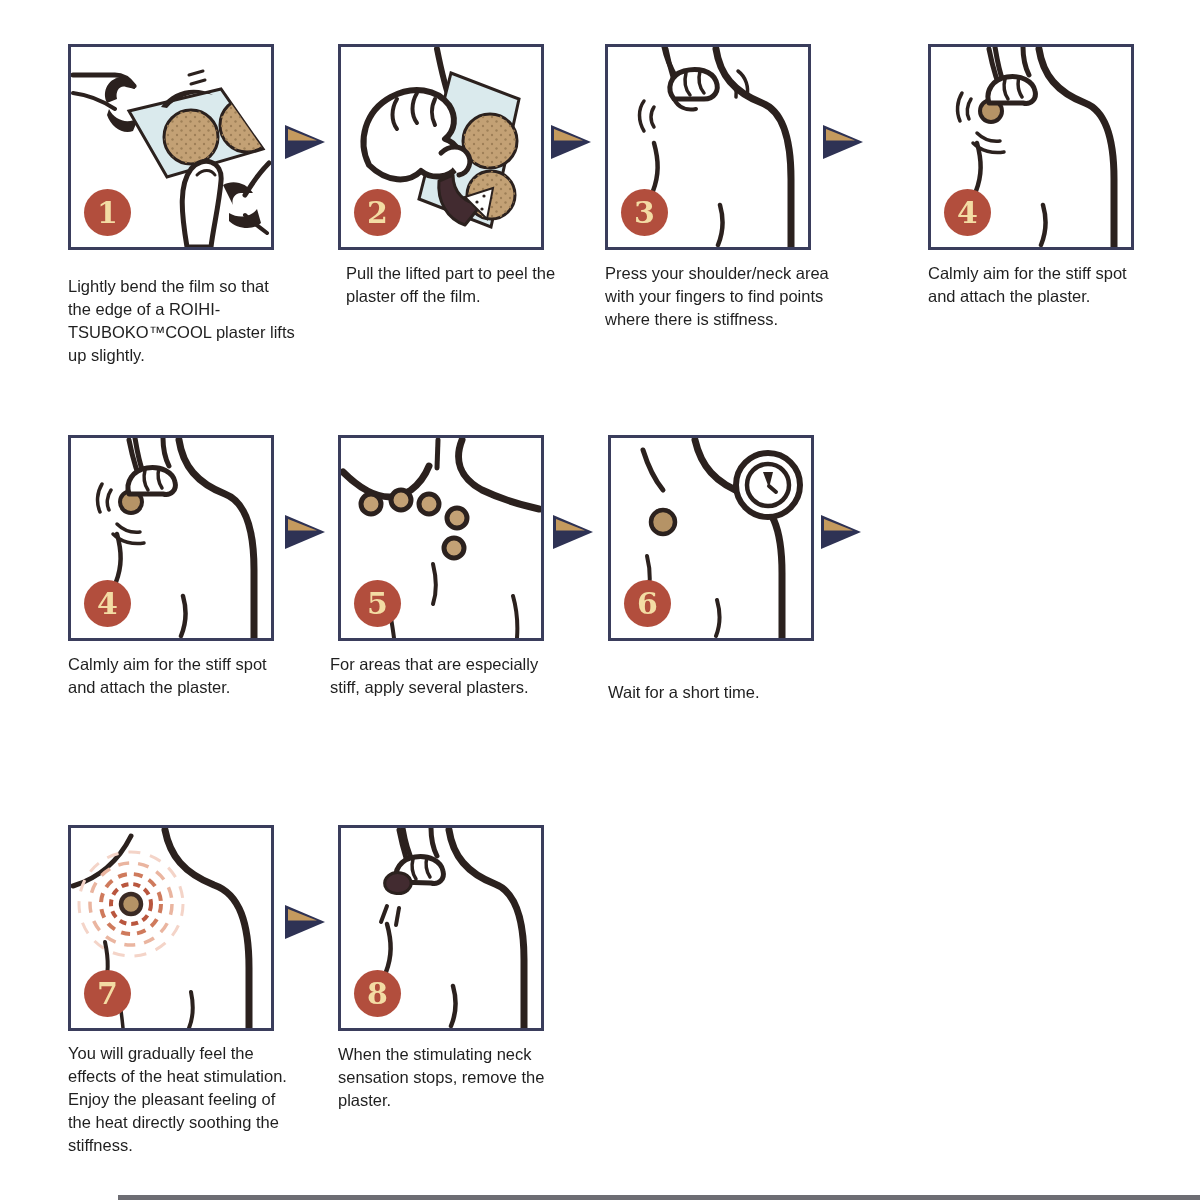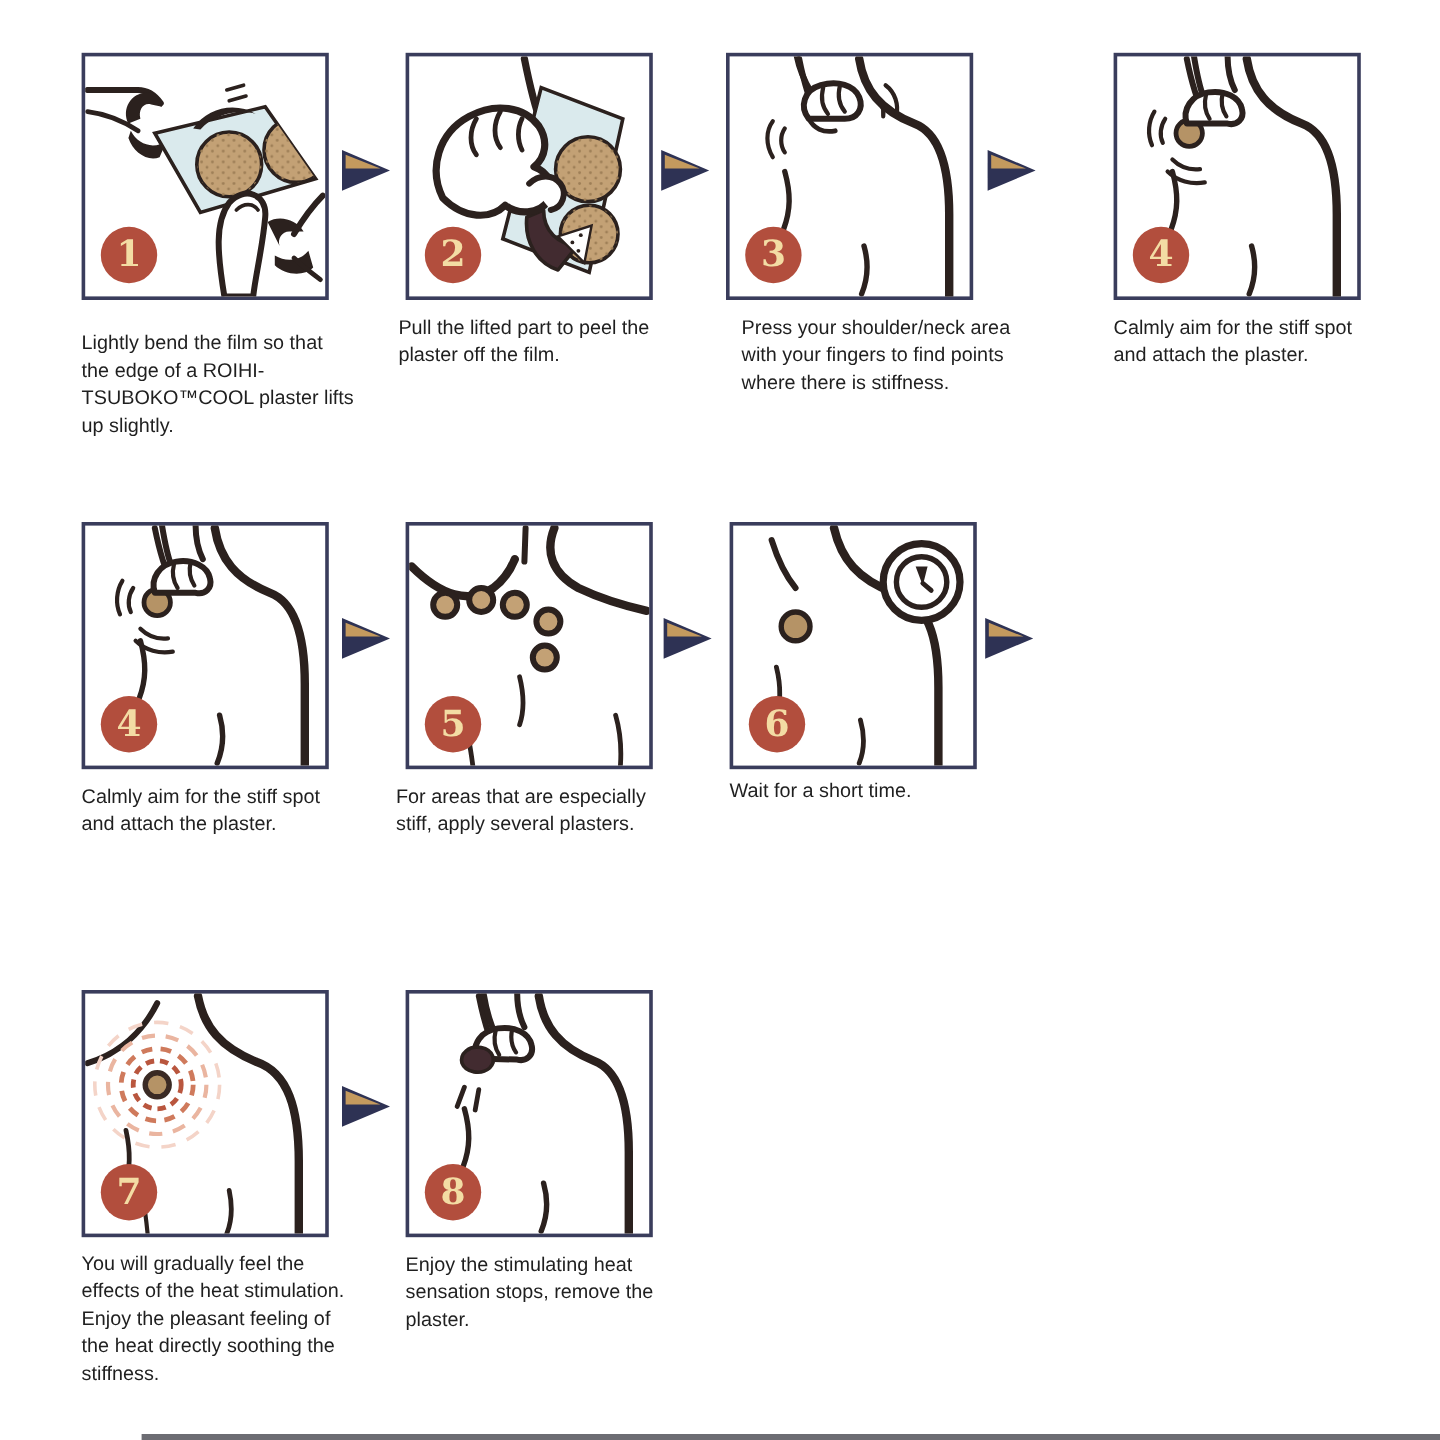--- a/index.html
+++ b/index.html
@@ -106,21 +106,21 @@
       <path d="M56,52 C50,62 50,74 56,82" fill="none" stroke="#2b211e" stroke-width="4" stroke-linecap="round"></path>
       <path d="M76,46 C70,56 70,68 76,76" fill="none" stroke="#2b211e" stroke-width="4" stroke-linecap="round"></path>
       <path d="M94,52 C90,60 90,70 94,78" fill="none" stroke="#2b211e" stroke-width="4" stroke-linecap="round"></path>
       <path d="M100,106 C108,98 120,98 126,106 C132,114 128,126 118,128" fill="#ffffff" stroke="#2b211e" stroke-width="5" stroke-linecap="round"></path>
     </svg>
         </div>
       <div class="badge">
         <span>2</span>
       </div>
     </div>
-    <p class="caption" style="left: 332px; top: 262px; width: 218px;">Pull the lifted part to peel the plaster off the film.</p>
+    <p class="caption" style="left: 346px; top: 262px; width: 218px;">Pull the lifted part to peel the plaster off the film.</p>
   </div>
 
   <div class="step">
     <div class="panel" style="left: 605px; top: 44px;">
       <div class="illo">
           <svg viewBox="0 0 200 200">
       <path d="M108,2 C112,28 126,45 154,56 C175,64 183,92 183,132 L183,200" fill="none" stroke="#2b211e" stroke-width="7" stroke-linecap="round"></path>
             <path d="M58,2 C62,22 66,36 73,50" fill="none" stroke="#2b211e" stroke-width="5" stroke-linecap="round"></path>
             <path d="M46,96 C51,114 51,128 45,144" fill="none" stroke="#2b211e" stroke-width="4.5" stroke-linecap="round"></path>
             <path d="M112,158 C116,172 115,186 110,198" fill="none" stroke="#2b211e" stroke-width="4.5" stroke-linecap="round"></path>
@@ -132,21 +132,21 @@
       <path d="M46,60 C42,66 42,74 46,80" fill="none" stroke="#2b211e" stroke-width="3.5" stroke-linecap="round"></path>
       <path d="M36,54 C30,62 30,74 36,84" fill="none" stroke="#2b211e" stroke-width="3.5" stroke-linecap="round"></path>
       <path d="M120,32 C126,36 129,43 128,50" fill="none" stroke="#2b211e" stroke-width="3.5" stroke-linecap="round"></path>
       <path d="M130,24 C138,30 141,40 139,50" fill="none" stroke="#2b211e" stroke-width="3.5" stroke-linecap="round"></path>
     </svg>
         </div>
       <div class="badge">
         <span>3</span>
       </div>
     </div>
-    <p class="caption" style="left: 618px; top: 262px; width: 238px;">Press your shoulder/neck area with your fingers to find points where there is stiffness.</p>
+    <p class="caption" style="left: 605px; top: 262px; width: 238px;">Press your shoulder/neck area with your fingers to find points where there is stiffness.</p>
   </div>
 
   <div class="step">
     <div class="panel" style="left: 928px; top: 44px;">
       <div class="illo">
           <svg viewBox="0 0 200 200">
       <path d="M108,2 C112,28 126,45 154,56 C175,64 183,92 183,132 L183,200" fill="none" stroke="#2b211e" stroke-width="7" stroke-linecap="round"></path>
             <path d="M58,2 C62,22 66,36 73,50" fill="none" stroke="#2b211e" stroke-width="5" stroke-linecap="round"></path>
             <path d="M46,96 C51,114 51,128 45,144" fill="none" stroke="#2b211e" stroke-width="4.5" stroke-linecap="round"></path>
             <path d="M112,158 C116,172 115,186 110,198" fill="none" stroke="#2b211e" stroke-width="4.5" stroke-linecap="round"></path>
@@ -234,21 +234,21 @@
         <path d="M158,48 L165,54" fill="none" stroke="#2b211e" stroke-width="4" stroke-linecap="round"></path>
       </g>
       <path d="M36,118 C40,134 40,148 35,162" fill="none" stroke="#2b211e" stroke-width="4" stroke-linecap="round"></path>
       <path d="M106,162 C110,176 109,188 105,198" fill="none" stroke="#2b211e" stroke-width="4" stroke-linecap="round"></path>
     </svg>
         </div>
       <div class="badge">
         <span>6</span>
       </div>
     </div>
-    <p class="caption" style="left: 608px; top: 648px; width: 238px;">Wait for a short time.</p>
+    <p class="caption" style="left: 608px; top: 681px; width: 238px;">Wait for a short time.</p>
   </div>
 
   <div class="step">
     <div class="panel" style="left: 68px; top: 825px;">
       <div class="illo">
           <svg viewBox="0 0 200 200">
       <path d="M94,2 C99,28 113,45 143,57 C169,66 178,96 178,140 L178,200" fill="none" stroke="#2b211e" stroke-width="7" stroke-linecap="round"></path>
       <path d="M2,58 C28,50 48,32 60,8" fill="none" stroke="#2b211e" stroke-width="5" stroke-linecap="round"></path>
       <g>
         <circle cx="60" cy="76" r="52" fill="none" stroke="#f4d4c8" stroke-width="3" stroke-dasharray="12,10"></circle>
@@ -284,21 +284,21 @@
       <path d="M86,29 C84,37 85,43 89,49" fill="none" stroke="#2b211e" stroke-width="3.5" stroke-linecap="round"></path>
       <path d="M44,58 C42,50 50,43 60,45 C70,47 73,56 67,62 C60,68 47,66 44,58 Z" fill="#422b30" stroke="#2b211e" stroke-width="3"></path>
       <path d="M46,78 L40,94" fill="none" stroke="#2b211e" stroke-width="4" stroke-linecap="round"></path>
       <path d="M58,80 L55,97" fill="none" stroke="#2b211e" stroke-width="4" stroke-linecap="round"></path>
     </svg>
         </div>
       <div class="badge">
         <span>8</span>
       </div>
     </div>
-    <p class="caption" style="left: 338px; top: 1043px; width: 228px;">Enjoy the stimulating heat sensation stops, remove the plaster.</p>
+    <p class="caption" style="left: 338px; top: 1043px; width: 228px;">When the stimulating neck sensation stops, remove the plaster.</p>
   </div>
 <div class="arrow" style="left: 284px; top: 124px;"><svg viewBox="0 0 42 36" width="42" height="36">
      <polygon points="1,1 41,18 1,35" fill="#2e3254"></polygon>
      <polygon points="4,5 33,16.5 4,16.5" fill="#c49a5e"></polygon>
    </svg></div>
     <div class="arrow" style="left: 550px; top: 124px;"><svg viewBox="0 0 42 36" width="42" height="36">
      <polygon points="1,1 41,18 1,35" fill="#2e3254"></polygon>
      <polygon points="4,5 33,16.5 4,16.5" fill="#c49a5e"></polygon>
    </svg></div>
     <div class="arrow" style="left: 822px; top: 124px;"><svg viewBox="0 0 42 36" width="42" height="36">

